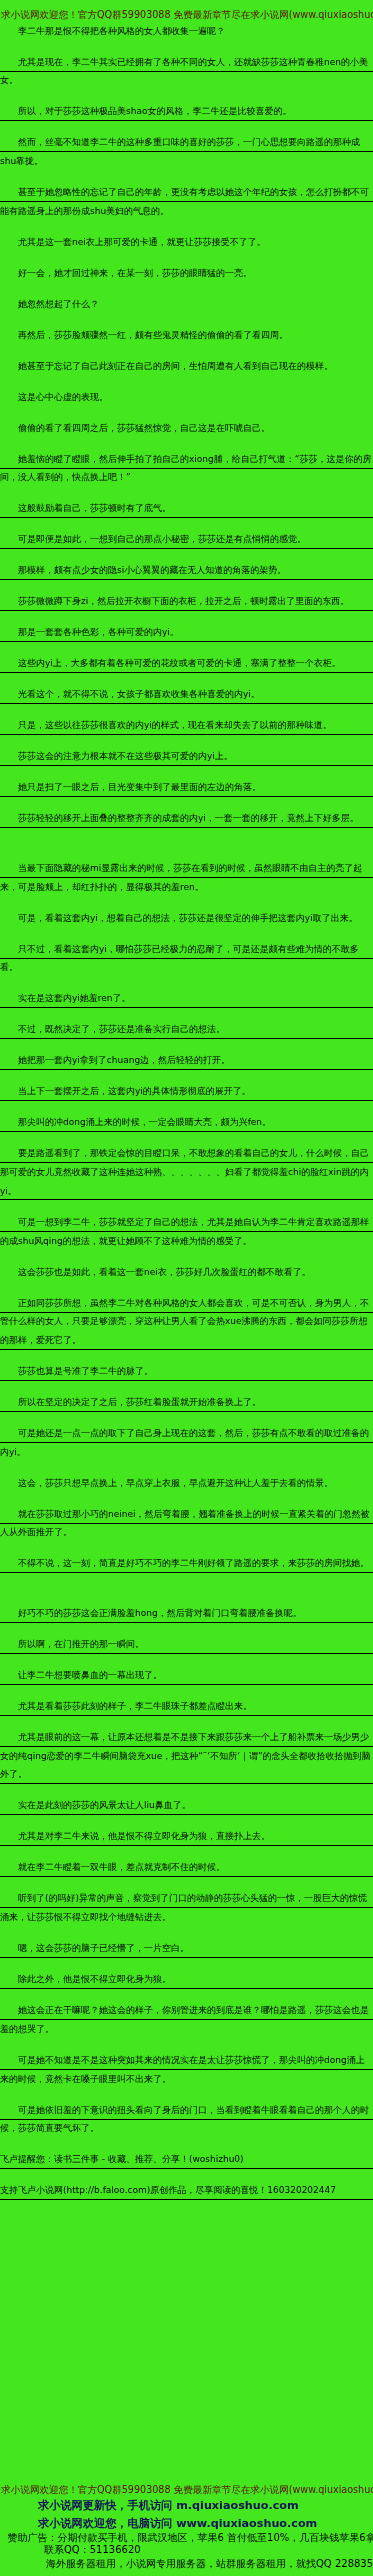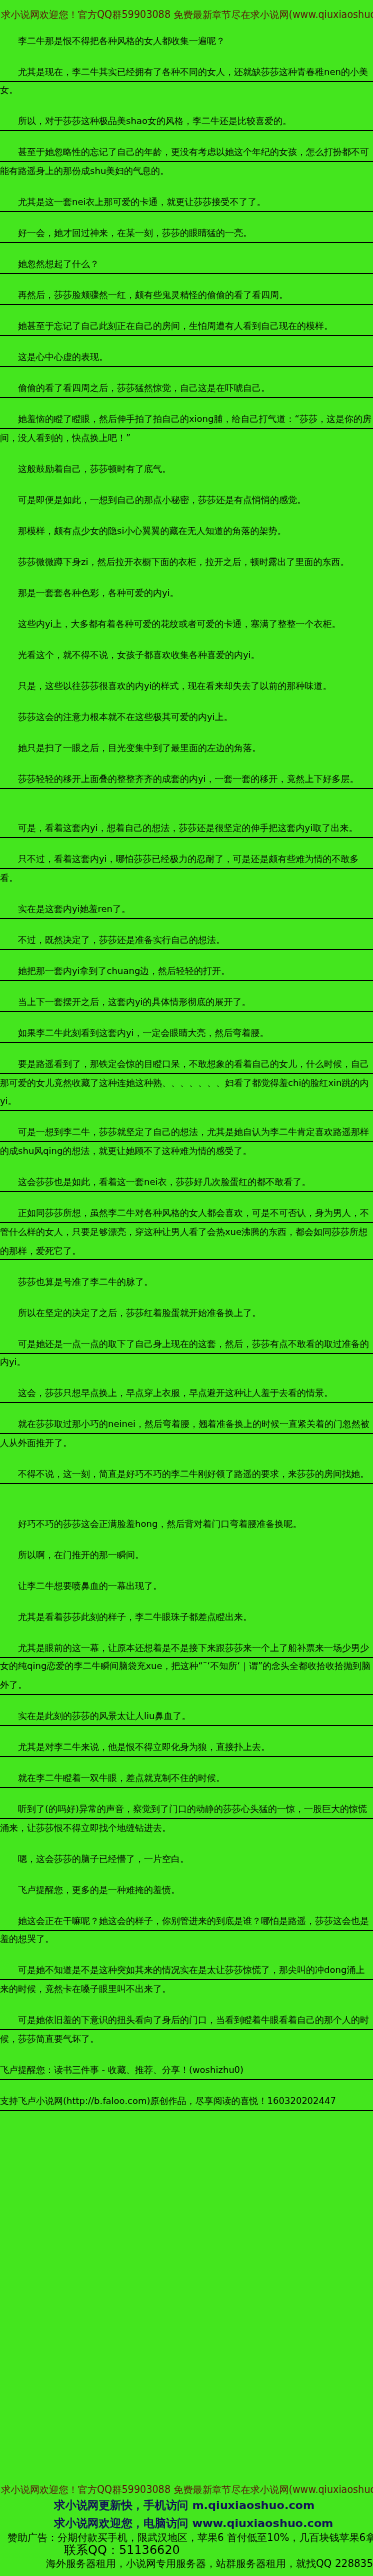--- a/index.html
+++ b/index.html
@@ -16,104 +16,106 @@
     color:var(--ink);
     -webkit-font-smoothing:none;
   }
   .top-notice{
     padding:7.5px 0 0 1.1px;
     font-size:9.6px;line-height:14px;
     color:var(--notice);
     white-space:nowrap;
   }
   .chapter{
-    margin-top:10px;
+    margin-top:0;
     font-size:9px;
   }
   .para{
     line-height:18.7px;
     margin:0 0 12.3px 0;
     text-indent:18px;
     background-image:repeating-linear-gradient(to bottom,transparent 0,transparent 18px,var(--ink) 18px,var(--ink) 18.7px);
   }
   .para.noindent{text-indent:0;}
   .xline{height:18.7px;}
   .site-footer{
     position:absolute;left:0;right:0;top:2483px;
   }
   .site-footer .welcome{
     font-size:9.6px;line-height:14px;color:var(--notice);
     padding-left:1.1px;white-space:nowrap;
   }
   .site-footer .promo{
     font-size:11.2px;line-height:17.6px;font-weight:bold;
     color:var(--promo);
-    padding-left:54px;white-space:nowrap;
+    padding-left:38px;white-space:nowrap;
   }
   .site-footer .ad1{font-size:10px;line-height:12.3px;padding-left:7.5px;white-space:nowrap;}
-  .site-footer .ad2{font-size:12px;line-height:12.3px;padding-left:64px;white-space:nowrap;}
+  .site-footer .ad2{font-size:10px;line-height:12.3px;padding-left:44px;white-space:nowrap;}
   .site-footer .ad3{font-size:10px;line-height:13.3px;padding-left:46px;white-space:nowrap;}
 </style>
 </head>
 <body>
 
 <div class="top-notice">求小说网欢迎您！官方QQ群59903088 免费最新章节尽在求小说网(www.qiuxiaoshuo.com)</div>
 
 <div class="chapter">
     <div class="para"><span>李二牛那是恨不得把各种风格的女人都收集一遍呢？</span></div>
     <div class="para"><span>尤其是现在，李二牛其实已经拥有了各种不同的女人，还就缺莎莎这种青春稚nen的小美女。</span></div>
     <div class="para"><span>所以，对于莎莎这种极品美shao女的风格，李二牛还是比较喜爱的。</span></div>
+    <div class="para"><span>然而，丝毫不知道李二牛的这种多重口味的喜好的莎莎，一门心思想要向路遥的那种成shu靠拢。</span></div>
     <div class="para"><span>甚至于她忽略性的忘记了自己的年龄，更没有考虑以她这个年纪的女孩，怎么打扮都不可能有路遥身上的那份成shu美妇的气息的。</span></div>
     <div class="para"><span>尤其是这一套nei衣上那可爱的卡通，就更让莎莎接受不了了。</span></div>
     <div class="para"><span>好一会，她才回过神来，在某一刻，莎莎的眼睛猛的一亮。</span></div>
     <div class="para"><span>她忽然想起了什么？</span></div>
     <div class="para"><span>再然后，莎莎脸颊骤然一红，颇有些鬼灵精怪的偷偷的看了看四周。</span></div>
     <div class="para"><span>她甚至于忘记了自己此刻正在自己的房间，生怕周遭有人看到自己现在的模样。</span></div>
     <div class="para"><span>这是心中心虚的表现。</span></div>
     <div class="para"><span>偷偷的看了看四周之后，莎莎猛然惊觉，自己这是在吓唬自己。</span></div>
     <div class="para"><span>她羞恼的瞪了瞪眼，然后伸手拍了拍自己的xiong脯，给自己打气道：“莎莎，这是你的房间，没人看到的，快点换上吧！”</span></div>
     <div class="para"><span>这般鼓励着自己，莎莎顿时有了底气。</span></div>
     <div class="para"><span>可是即便是如此，一想到自己的那点小秘密，莎莎还是有点悄悄的感觉。</span></div>
     <div class="para"><span>那模样，颇有点少女的隐si小心翼翼的藏在无人知道的角落的架势。</span></div>
     <div class="para"><span>莎莎微微蹲下身zi，然后拉开衣橱下面的衣柜，拉开之后，顿时露出了里面的东西。</span></div>
     <div class="para"><span>那是一套套各种色彩，各种可爱的内yi。</span></div>
     <div class="para"><span>这些内yi上，大多都有着各种可爱的花纹或者可爱的卡通，塞满了整整一个衣柜。</span></div>
     <div class="para"><span>光看这个，就不得不说，女孩子都喜欢收集各种喜爱的内yi。</span></div>
     <div class="para"><span>只是，这些以往莎莎很喜欢的内yi的样式，现在看来却失去了以前的那种味道。</span></div>
     <div class="para"><span>莎莎这会的注意力根本就不在这些极其可爱的内yi上。</span></div>
     <div class="para"><span>她只是扫了一眼之后，目光变集中到了最里面的左边的角落。</span></div>
     <div class="para"><span>莎莎轻轻的移开上面叠的整整齐齐的成套的内yi，一套一套的移开，竟然上下好多层。</span><div class="xline"></div></div>
+    <div class="para"><span>当最下面隐藏的秘mi显露出来的时候，莎莎在看到的时候，虽然眼睛不由自主的亮了起来，可是脸颊上，却红扑扑的，显得极其的羞ren。</span></div>
     <div class="para"><span>可是，看着这套内yi，想着自己的想法，莎莎还是很坚定的伸手把这套内yi取了出来。</span></div>
     <div class="para"><span>只不过，看着这套内yi，哪怕莎莎已经极力的忍耐了，可是还是颇有些难为情的不敢多看。</span></div>
     <div class="para"><span>实在是这套内yi她羞ren了。</span></div>
     <div class="para"><span>不过，既然决定了，莎莎还是准备实行自己的想法。</span></div>
     <div class="para"><span>她把那一套内yi拿到了chuang边，然后轻轻的打开。</span></div>
     <div class="para"><span>当上下一套摆开之后，这套内yi的具体情形彻底的展开了。</span></div>
-    <div class="para"><span>如果李二牛此刻看到这套内yi，一定会眼睛大亮，然后弯着腰。</span></div>
+    <div class="para"><span>那尖叫的冲dong涌上来的时候，一定会眼睛大亮，颇为兴fen。</span></div>
     <div class="para"><span>要是路遥看到了，那铁定会惊的目瞪口呆，不敢想象的看着自己的女儿，什么时候，自己那可爱的女儿竟然收藏了这种连她这种熟、、、、、、、妇看了都觉得羞chi的脸红xin跳的内yi。</span></div>
     <div class="para"><span>可是一想到李二牛，莎莎就坚定了自己的想法，尤其是她自认为李二牛肯定喜欢路遥那样的成shu风qing的想法，就更让她顾不了这种难为情的感受了。</span></div>
     <div class="para"><span>这会莎莎也是如此，看着这一套nei衣，莎莎好几次脸蛋红的都不敢看了。</span></div>
     <div class="para"><span>正如同莎莎所想，虽然李二牛对各种风格的女人都会喜欢，可是不可否认，身为男人，不管什么样的女人，只要足够漂亮，穿这种让男人看了会热xue沸腾的东西，都会如同莎莎所想的那样，爱死它了。</span></div>
     <div class="para"><span>莎莎也算是号准了李二牛的脉了。</span></div>
     <div class="para"><span>所以在坚定的决定了之后，莎莎红着脸蛋就开始准备换上了。</span></div>
     <div class="para"><span>可是她还是一点一点的取下了自己身上现在的这套，然后，莎莎有点不敢看的取过准备的内yi。</span></div>
     <div class="para"><span>这会，莎莎只想早点换上，早点穿上衣服，早点避开这种让人羞于去看的情景。</span></div>
     <div class="para"><span>就在莎莎取过那小巧的neinei，然后弯着腰，翘着准备换上的时候一直紧关着的门忽然被人从外面推开了。</span></div>
     <div class="para"><span>不得不说，这一刻，简直是好巧不巧的李二牛刚好领了路遥的要求，来莎莎的房间找她。</span><div class="xline"></div></div>
     <div class="para"><span>好巧不巧的莎莎这会正满脸羞hong，然后背对着门口弯着腰准备换呢。</span></div>
     <div class="para"><span>所以啊，在门推开的那一瞬间。</span></div>
     <div class="para"><span>让李二牛想要喷鼻血的一幕出现了。</span></div>
     <div class="para"><span>尤其是看着莎莎此刻的样子，李二牛眼珠子都差点瞪出来。</span></div>
     <div class="para"><span>尤其是眼前的这一幕，让原本还想着是不是接下来跟莎莎来一个上了船补票来一场少男少女的纯qing恋爱的李二牛瞬间脑袋充xue，把这种“¨‘不知所‘｜谓”的念头全都收拾收拾抛到脑外了。</span></div>
     <div class="para"><span>实在是此刻的莎莎的风景太让人liu鼻血了。</span></div>
     <div class="para"><span>尤其是对李二牛来说，他是恨不得立即化身为狼，直接扑上去。</span></div>
     <div class="para"><span>就在李二牛瞪着一双牛眼，差点就克制不住的时候。</span></div>
     <div class="para"><span>听到了(的吗好)异常的声音，察觉到了门口的动静的莎莎心头猛的一惊，一股巨大的惊慌涌来，让莎莎恨不得立即找个地缝钻进去。</span></div>
     <div class="para"><span>嗯，这会莎莎的脑子已经懵了，一片空白。</span></div>
-    <div class="para"><span>飞卢提醒您，更多的是一种难掩的羞愤。</span></div>
+    <div class="para"><span>除此之外，他是恨不得立即化身为狼。</span></div>
     <div class="para"><span>她这会正在干嘛呢？她这会的样子，你别管进来的到底是谁？哪怕是路遥，莎莎这会也是羞的想哭了。</span></div>
     <div class="para"><span>可是她不知道是不是这种突如其来的情况实在是太让莎莎惊慌了，那尖叫的冲dong涌上来的时候，竟然卡在嗓子眼里叫不出来了。</span></div>
     <div class="para"><span>可是她依旧羞的下意识的扭头看向了身后的门口，当看到瞪着牛眼看着自己的那个人的时候，莎莎简直要气坏了。</span></div>
     <div class="para noindent"><span>飞卢提醒您：读书三件事 - 收藏、推荐、分享！(woshizhu0)</span></div>
     <div class="para noindent"><span>支持飞卢小说网(http://b.faloo.com)原创作品，尽享阅读的喜悦！160320202447</span></div>
   </div>
 
 <div class="site-footer">
   <div class="welcome">求小说网欢迎您！官方QQ群59903088 免费最新章节尽在求小说网(www.qiuxiaoshuo.com)</div>
   <div class="promo">求小说网更新快，手机访问 m.qiuxiaoshuo.com</div>

